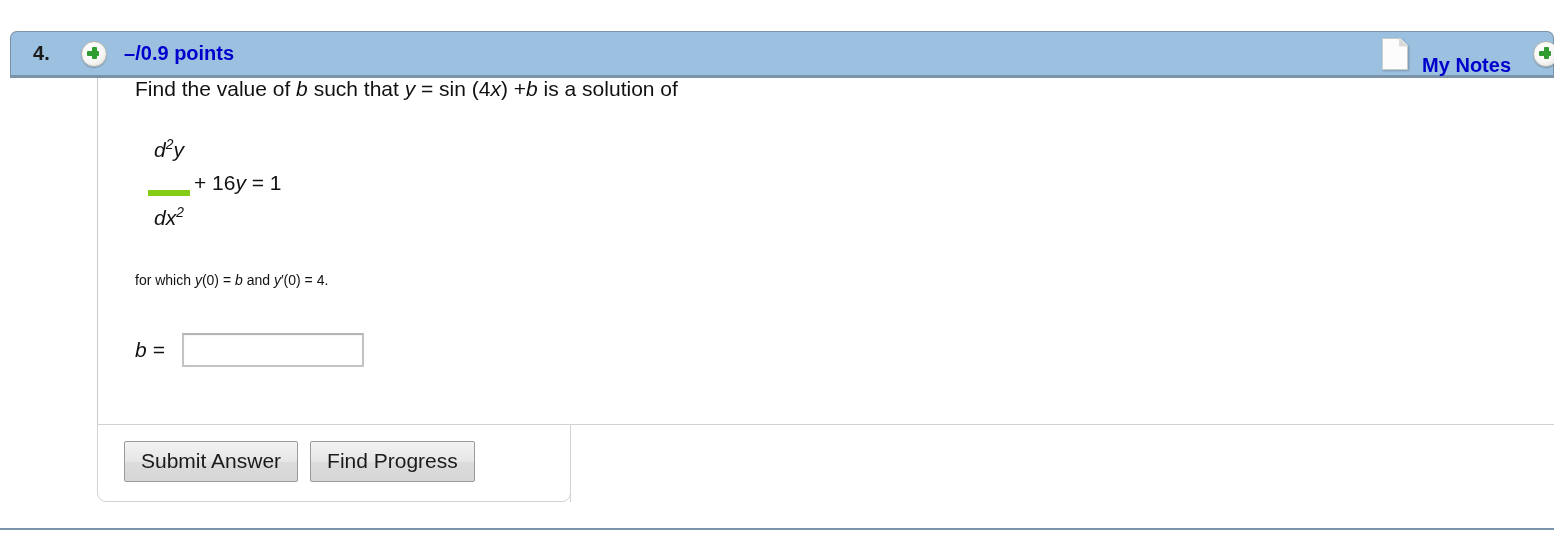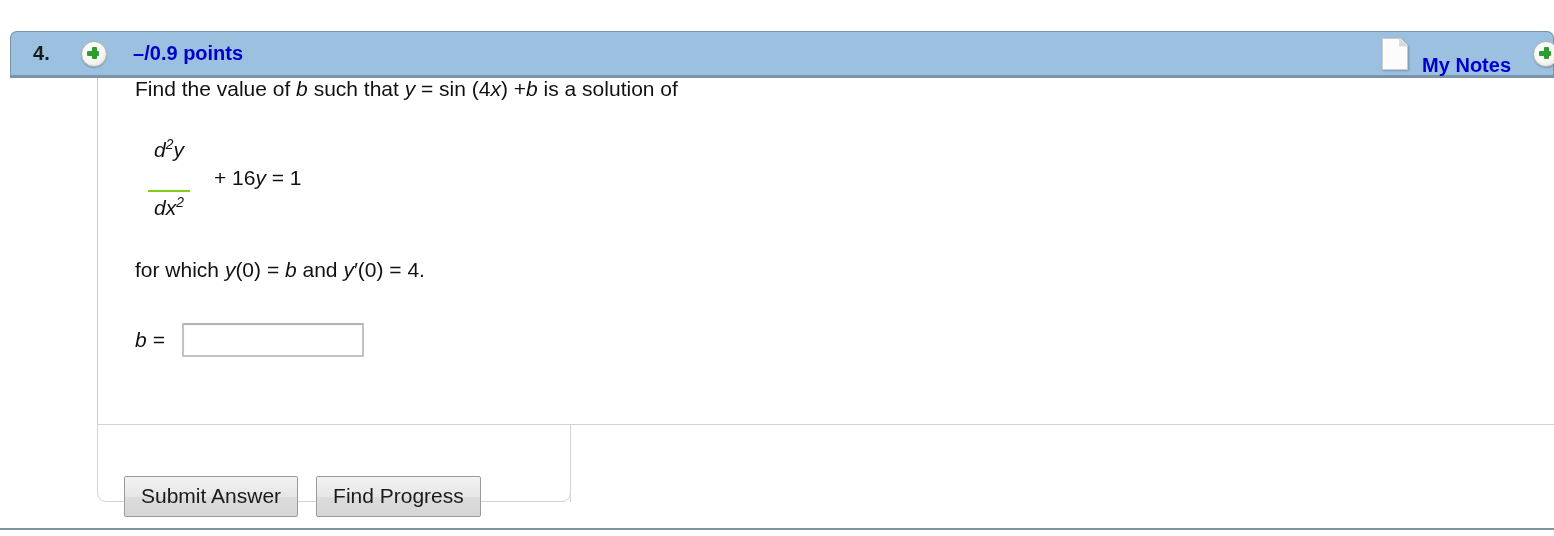--- a/index.html
+++ b/index.html
@@ -60,21 +60,21 @@
     left: 50%; top: 5px;
     width: 5px; height: 12px;
     margin-left: -2.5px;
   }
   .plus-icon::after {
     top: 50%; left: 5px;
     height: 5px; width: 12px;
     margin-top: -2.5px;
   }
   .points-label {
-    margin-left: 26px;
+    margin-left: 17px;
     font-size: 20px;
     font-weight: bold;
     color: #0000cc;
   }
   .header-spacer { flex: 1 1 auto; }
 
   .note-icon {
     width: 26px;
     height: 32px;
     position: relative;
@@ -145,30 +145,30 @@
   .frac {
     display: inline-flex;
     flex-direction: column;
     text-align: center;
     font-style: italic;
     line-height: 1.18;
     gap: 25px;
   }
   .frac .num { padding: 0 6px 2px 6px; }
   .frac .den {
-    padding: 2px 6px 0 6px;
-    border-top: 2px solid #84cc16;
+    padding: 8px 6px 0 6px;
+    border-top: 6px solid #84cc16;
   }
   .frac sup { font-size: 0.66em; font-style: italic; }
-  .eq-rest { margin-left: 24px; }
+  .eq-rest { margin-left: 4px; }
   .eq-rest em { font-style: italic; }
 
   .q-line-2 {
     margin-top: 36px;
-    font-size: 21px;
+    font-size: 14px;
     line-height: 26px;
     white-space: nowrap;
   }
 
   .answer-row {
     margin-top: 40px;
     display: flex;
     align-items: center;
   }
   .answer-label {
@@ -215,23 +215,22 @@
     box-sizing: border-box;
     border-top: 1px solid #d2d2d2;
     border-left: 1px solid #d2d2d2;
     background: #fff;
   }
   .btn-row {
     position: absolute;
     left: 124px;
     top: 441px;
     display: flex;
-    gap: 18px;
+    gap: 12px;
     z-index: 4;
-    margin-top: 35px;
   }
   .btn {
     font-family: "Liberation Sans", sans-serif;
     font-size: 21px;
     color: #1a1a1a;
     background: linear-gradient(to bottom, #f3f3f3 0%, #e6e6e6 50%, #dcdcdc 51%, #d6d6d6 100%);
     border: 1px solid #9a9a9a;
     border-radius: 2px;
     padding: 7px 16px 8px 16px;
     line-height: 24px;

